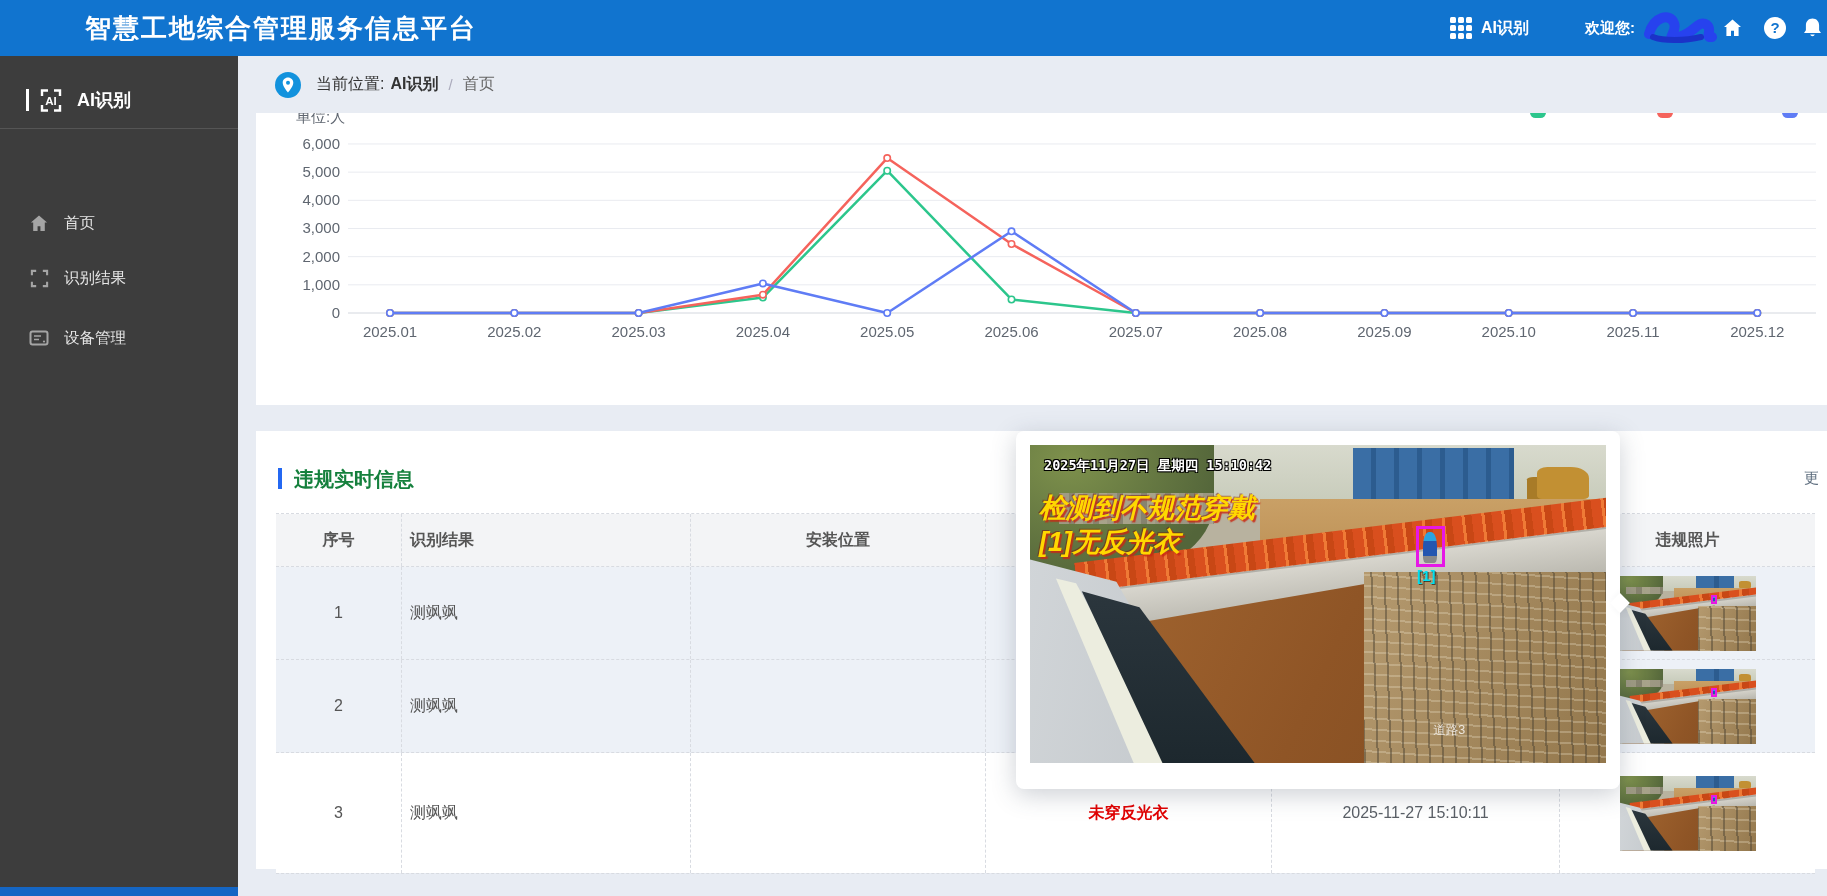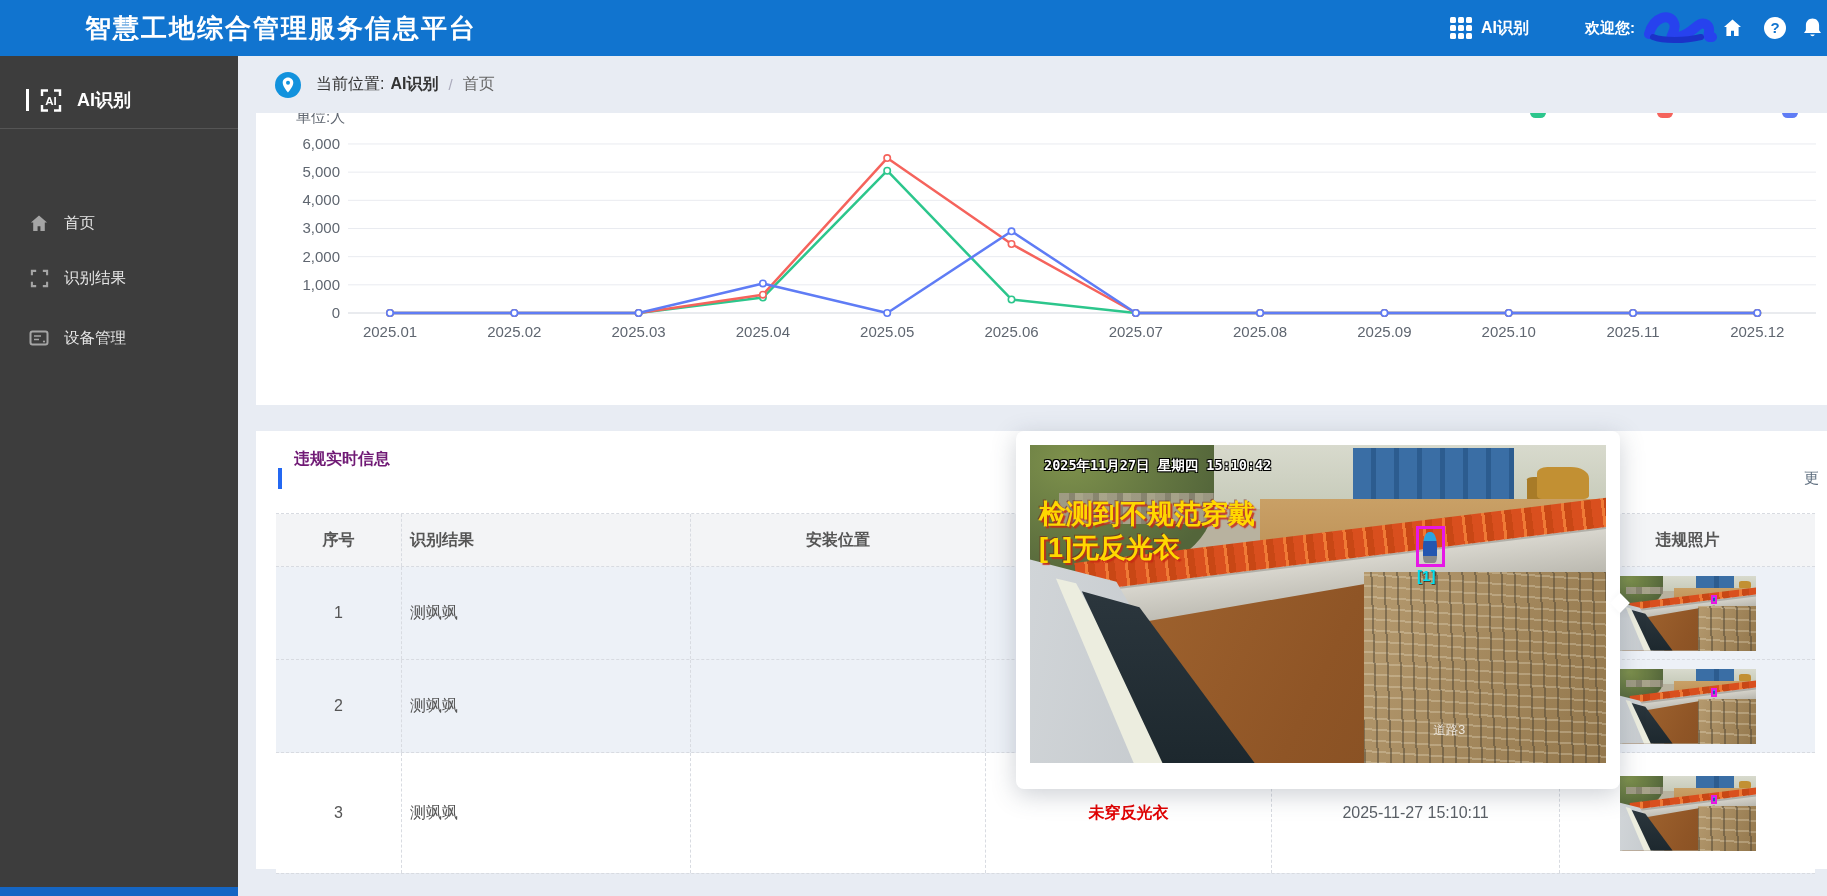--- a/index.html
+++ b/index.html
@@ -41,21 +41,21 @@
   .crumb-current{color:#666;font-size:16px;}
 
   
   .chart-card{position:absolute;left:256px;top:113px;width:1571px;height:292px;background:#fff;overflow:hidden;}
   .chart-svg{position:absolute;left:0;top:0;}
   .legend-sliver{position:absolute;top:-6px;width:16px;height:11px;border-radius:8px;}
 
   
   .table-card{position:absolute;left:256px;top:431px;width:1571px;height:438px;background:#fff;}
   .sec-bar{position:absolute;left:22px;top:37px;width:4px;height:21px;background:#2468f2;}
-  .sec-title{position:absolute;left:38px;top:18px;font-size:16px;font-weight:bold;color:#701a75;}
+  .sec-title{position:absolute;left:38px;top:35px;font-size:20px;font-weight:bold;color:#15803d;}
   .more-link{position:absolute;left:1548px;top:38px;font-size:15px;color:#5d6d7e;cursor:pointer;}
   .vtable{position:absolute;left:20px;top:82px;width:1539px;border-top:1px dashed #d8dbe1;border-bottom:1px dashed #d8dbe1;}
   .vrow{display:flex;border-bottom:1px dashed #d8dbe1;}
   .vrow:last-child{border-bottom:none;}
   .vrow.vhead{height:52px;background:#f3f4f6;font-weight:bold;color:#333;}
   .vrow.r0,.vrow.r1{height:92px;background:#edf1f7;}
   .vrow.r2{height:120px;background:#fff;}
   .vcell{display:flex;align-items:center;justify-content:center;border-right:1px dashed #d8dbe1;
          font-size:16px;color:#555;box-sizing:border-box;}
   .vcell:last-child{border-right:none;}
@@ -98,22 +98,22 @@
            clip-path:polygon(4.5% 42%,8% 43.5%,25% 100%,18% 100%);}
   .sc-channel{left:0;top:0;width:100%;height:100%;background:linear-gradient(#37424a,#1d282e);
            clip-path:polygon(9% 46%,19% 51%,39% 100%,23% 100%);}
   .sc-worker{left:68.2%;top:27.5%;width:2.4%;height:9.5%;border-radius:45% 45% 20% 20%;
            background:linear-gradient(#2ba3e0 0 30%,#2456b0 30% 78%,#8a8a8a 78%);}
   .sc-detbox{left:67%;top:25.5%;width:5%;height:13%;border:3px solid #e617e6;box-sizing:border-box;background:none;}
   .scene--thumb .sc-detbox{border-width:2px;}
   .ov-time{position:absolute;left:14px;top:12px;color:#fff;font-size:13.5px;font-weight:bold;
            font-family:"DejaVu Sans Mono",monospace;
            text-shadow:1px 1px 0 #000,-1px 1px 0 #000,1px -1px 0 #000,-1px -1px 0 #000;}
-  .ov-alert{position:absolute;left:9px;top:52px;color:#ffd800;font-weight:bold;font-size:27px;line-height:34px;
-           text-shadow:2px 2px 1px rgba(200,40,20,.85),-1px -1px 0 rgba(120,20,10,.5);}
+  .ov-alert{position:absolute;left:9px;top:46px;color:#ffd800;font-weight:bold;font-size:27px;line-height:34px;
+           text-shadow:2px 2px 1px rgba(200,40,20,.85),-1px -1px 0 rgba(120,20,10,.5);font-style:italic;}
   .ov-tag{position:absolute;left:67.2%;top:38.5%;color:#00e0f0;font-weight:bold;font-size:15px;
            text-shadow:1px 1px 0 rgba(0,0,0,.55);}
   .ov-wm{position:absolute;left:70%;top:87%;color:rgba(255,255,255,.78);font-size:12.5px;}
 
   .thumb{width:136px;height:75px;cursor:pointer;}
 </style>
 </head>
 <body>
 
 <div class="stage">

